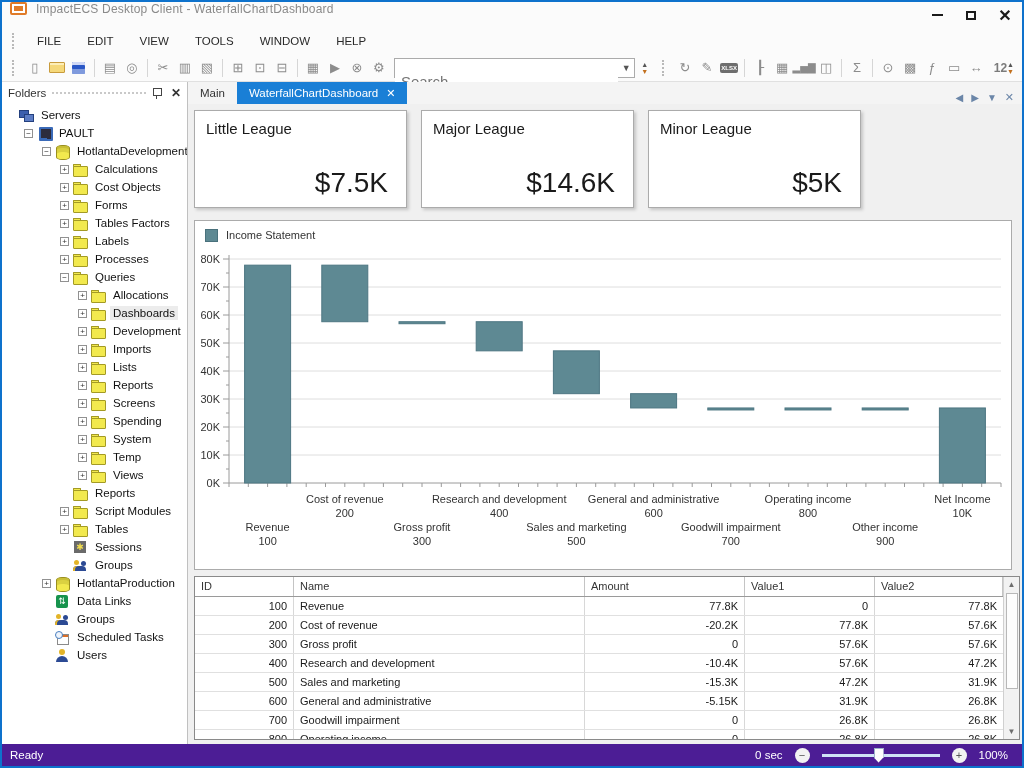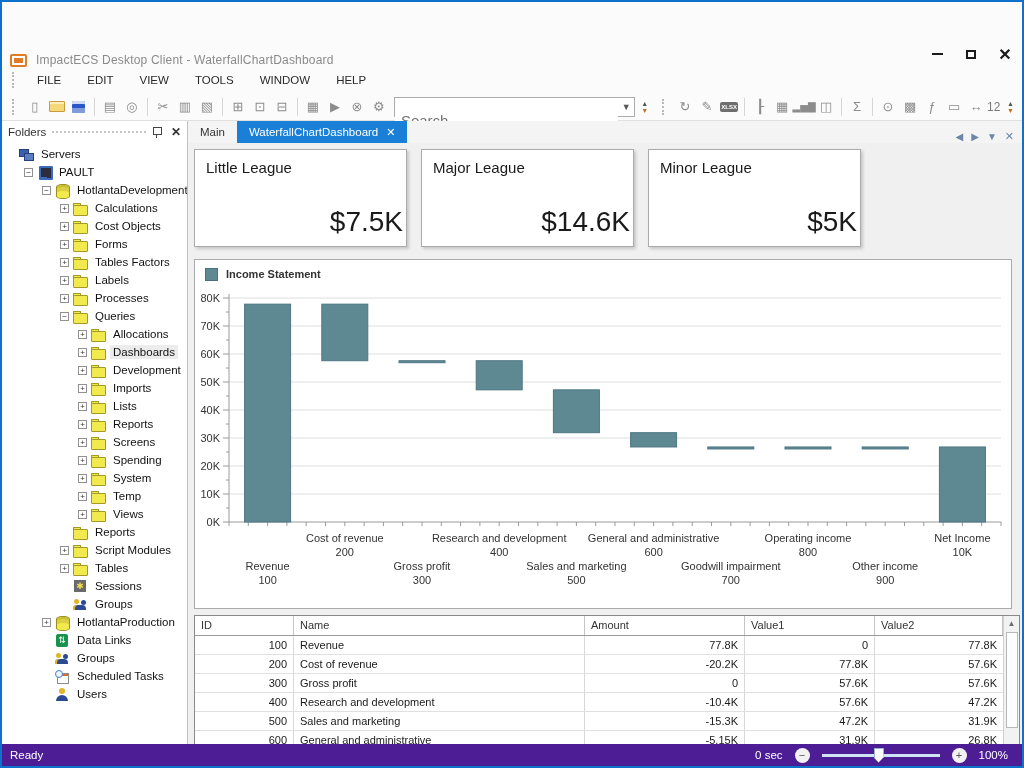--- a/index.html
+++ b/index.html
@@ -1,40 +1,40 @@
 <!DOCTYPE html>
 <html><head>
 <meta charset="utf-8">
 <style>
   * { margin:0; padding:0; box-sizing:border-box; }
   html,body { width:1024px; height:768px; font-family:"Liberation Sans", sans-serif; background:#e8e8e8; overflow:hidden; }
   #window { width:1024px; height:768px; border:2px solid #0e72cc; background:#fbfbfb; display:flex; flex-direction:column; }
 
   
-  .titlebar { height:26px; display:flex; align-items:flex-end; background:#fbfbfb; padding-left:8px; flex:0 0 auto;margin-top:39px; }
+  .titlebar { height:26px; display:flex; align-items:flex-start; background:#fbfbfb; padding-left:8px; flex:0 0 auto; }
   .app-icon { width:17px; height:13px; border:2px solid #e07b28; border-radius:2px; background:#fff; position:relative; margin-right:9px; }
   .app-icon::after { content:""; position:absolute; left:2px; top:2px; width:9px; height:5px; background:#e07b28; }
   .title-text { font-size:12px; color:#8a8a8a; letter-spacing:.2px; }
   .win-btns { margin-left:auto; display:flex; align-items:center; height:100%; }
   .win-btn { width:34px; height:100%; display:flex; align-items:center; justify-content:center; color:#1a1a1a; cursor:default; }
   .win-btn .bar { width:11px; height:2px; background:#1a1a1a; }
   .win-btn .box { width:10px; height:9px; border:2px solid #1a1a1a; }
   .win-btn.close { font-size:16px; font-weight:bold; }
 
   
   .menubar { height:26px; display:flex; align-items:center; background:#fbfbfb; flex:0 0 auto; }
   .grip { width:5px; height:16px; border-left:2px dotted #b9b9b9; margin:0 7px 0 10px; }
   .menu-item { font-size:11.5px; color:#2a2a2a; padding:4px 13px; cursor:default; }
 
   
   .toolbar { height:28px; display:flex; align-items:center; background:#fbfbfb; border-bottom:1px solid #e0e0e0; flex:0 0 auto; }
   .tb-sep { width:1px; height:18px; background:#d6d6d6; margin:0 4px; }
   .tb-icon { width:20px; height:20px; display:inline-flex; align-items:center; justify-content:center; font-size:13px; color:#8c8c8c; margin:0 1px; cursor:default; }
   .tb-icon.sm { font-size:10px; }
-  .tb-text12 { font-size:12px; font-weight:normal; color:#7b7b7b; width:20px; text-align:left; }
+  .tb-text12 { font-size:12px; font-weight:bold; color:#7b7b7b; width:20px; text-align:right; }
   .shape-folder { position:relative; }
   .shape-folder::before { content:""; width:14px; height:9px; background:#f5d87a; border:1px solid #c89b3c; border-radius:1px; box-shadow:inset 0 2px 0 #fdeeb8; }
   .shape-save { position:relative; }
   .shape-save::before { content:""; width:13px; height:12px; background:#2a57c6; border-radius:1px; box-shadow:inset 0 -5px 0 #ffffff66, inset 0 3px 0 #cfd8f5; }
   .shape-xlsx { font-size:7px; font-weight:bold; color:#fff; }
   .shape-xlsx::before { content:"XLSX"; background:#6e6e6e; padding:2px 1px; border-radius:2px; letter-spacing:0; font-size:6px; }
   .searchbox { width:248px; height:20px; border:1px solid #ababab; background:#fff; display:flex; align-items:center; margin:0 2px 0 4px; }
   .searchbox input { border:none; outline:none; flex:1; font-size:15px; padding:0 6px; font-family:"Liberation Sans",sans-serif; color:#333;margin-top:28px; }
   .searchbox .dd { width:16px; color:#555; font-size:9px; text-align:center; cursor:default; }
   .updown { display:flex; flex-direction:column; font-size:7px; color:#555; line-height:7px; margin:0 4px; }
@@ -79,27 +79,27 @@
   .tab .tclose { margin-left:8px; font-size:11px; }
   .tab-nav { margin-left:auto; display:flex; align-items:center; gap:8px; padding-right:8px; color:#6b86a8; font-size:10px; }
   .tab-nav span { cursor:default; }
 
   .content { flex:1; padding:4px 8px 0 6px; overflow:hidden; }
 
   
   .cards { display:flex; gap:14px; margin-top:2px; }
   .card { width:213px; height:98px; background:#fff; border:1px solid #ababab; box-shadow:2px 2px 3px rgba(0,0,0,.18); position:relative; }
   .card-title { font-size:15px; color:#1a1a1a; padding:9px 0 0 11px; }
-  .card-value { position:absolute; right:3px; bottom:8px; font-size:28px; color:#1a1a1a; }
+  .card-value { position:absolute; right:18px; bottom:8px; font-size:28px; color:#1a1a1a; }
 
   
   .chart-panel { margin-top:12px; width:818px; height:350px; background:#fff; border:1px solid #ababab; }
   .legend { display:flex; align-items:center; height:28px; padding-left:10px; }
   .legend-swatch { width:13px; height:13px; margin-right:8px; border:1px solid #49717c; }
-  .legend-label { font-size:11px; color:#333;font-weight:bold; }
+  .legend-label { font-size:11px; color:#333; }
 
   
   .grid-panel { margin-top:6px; width:826px; height:164px; border:1px solid #8a8a8a; background:#fff; display:flex; overflow:hidden; }
   .grid-cols { flex:1; min-width:0; }
   .g-row { display:flex; height:19px; border-bottom:1px solid #e0e0e0; }
   .g-row.hdr { height:20px; border-bottom:1px solid #9a9a9a; }
   .g-cell { font-size:11px; color:#1a1a1a; padding:3px 6px 0 6px; border-right:1px solid #d8d8d8; overflow:hidden; white-space:nowrap; }
   .g-row.hdr .g-cell { color:#333; border-right:1px solid #c4c4c4; }
   .c-id { width:99px; text-align:right; }
   .g-row.hdr .c-id { text-align:left; }

